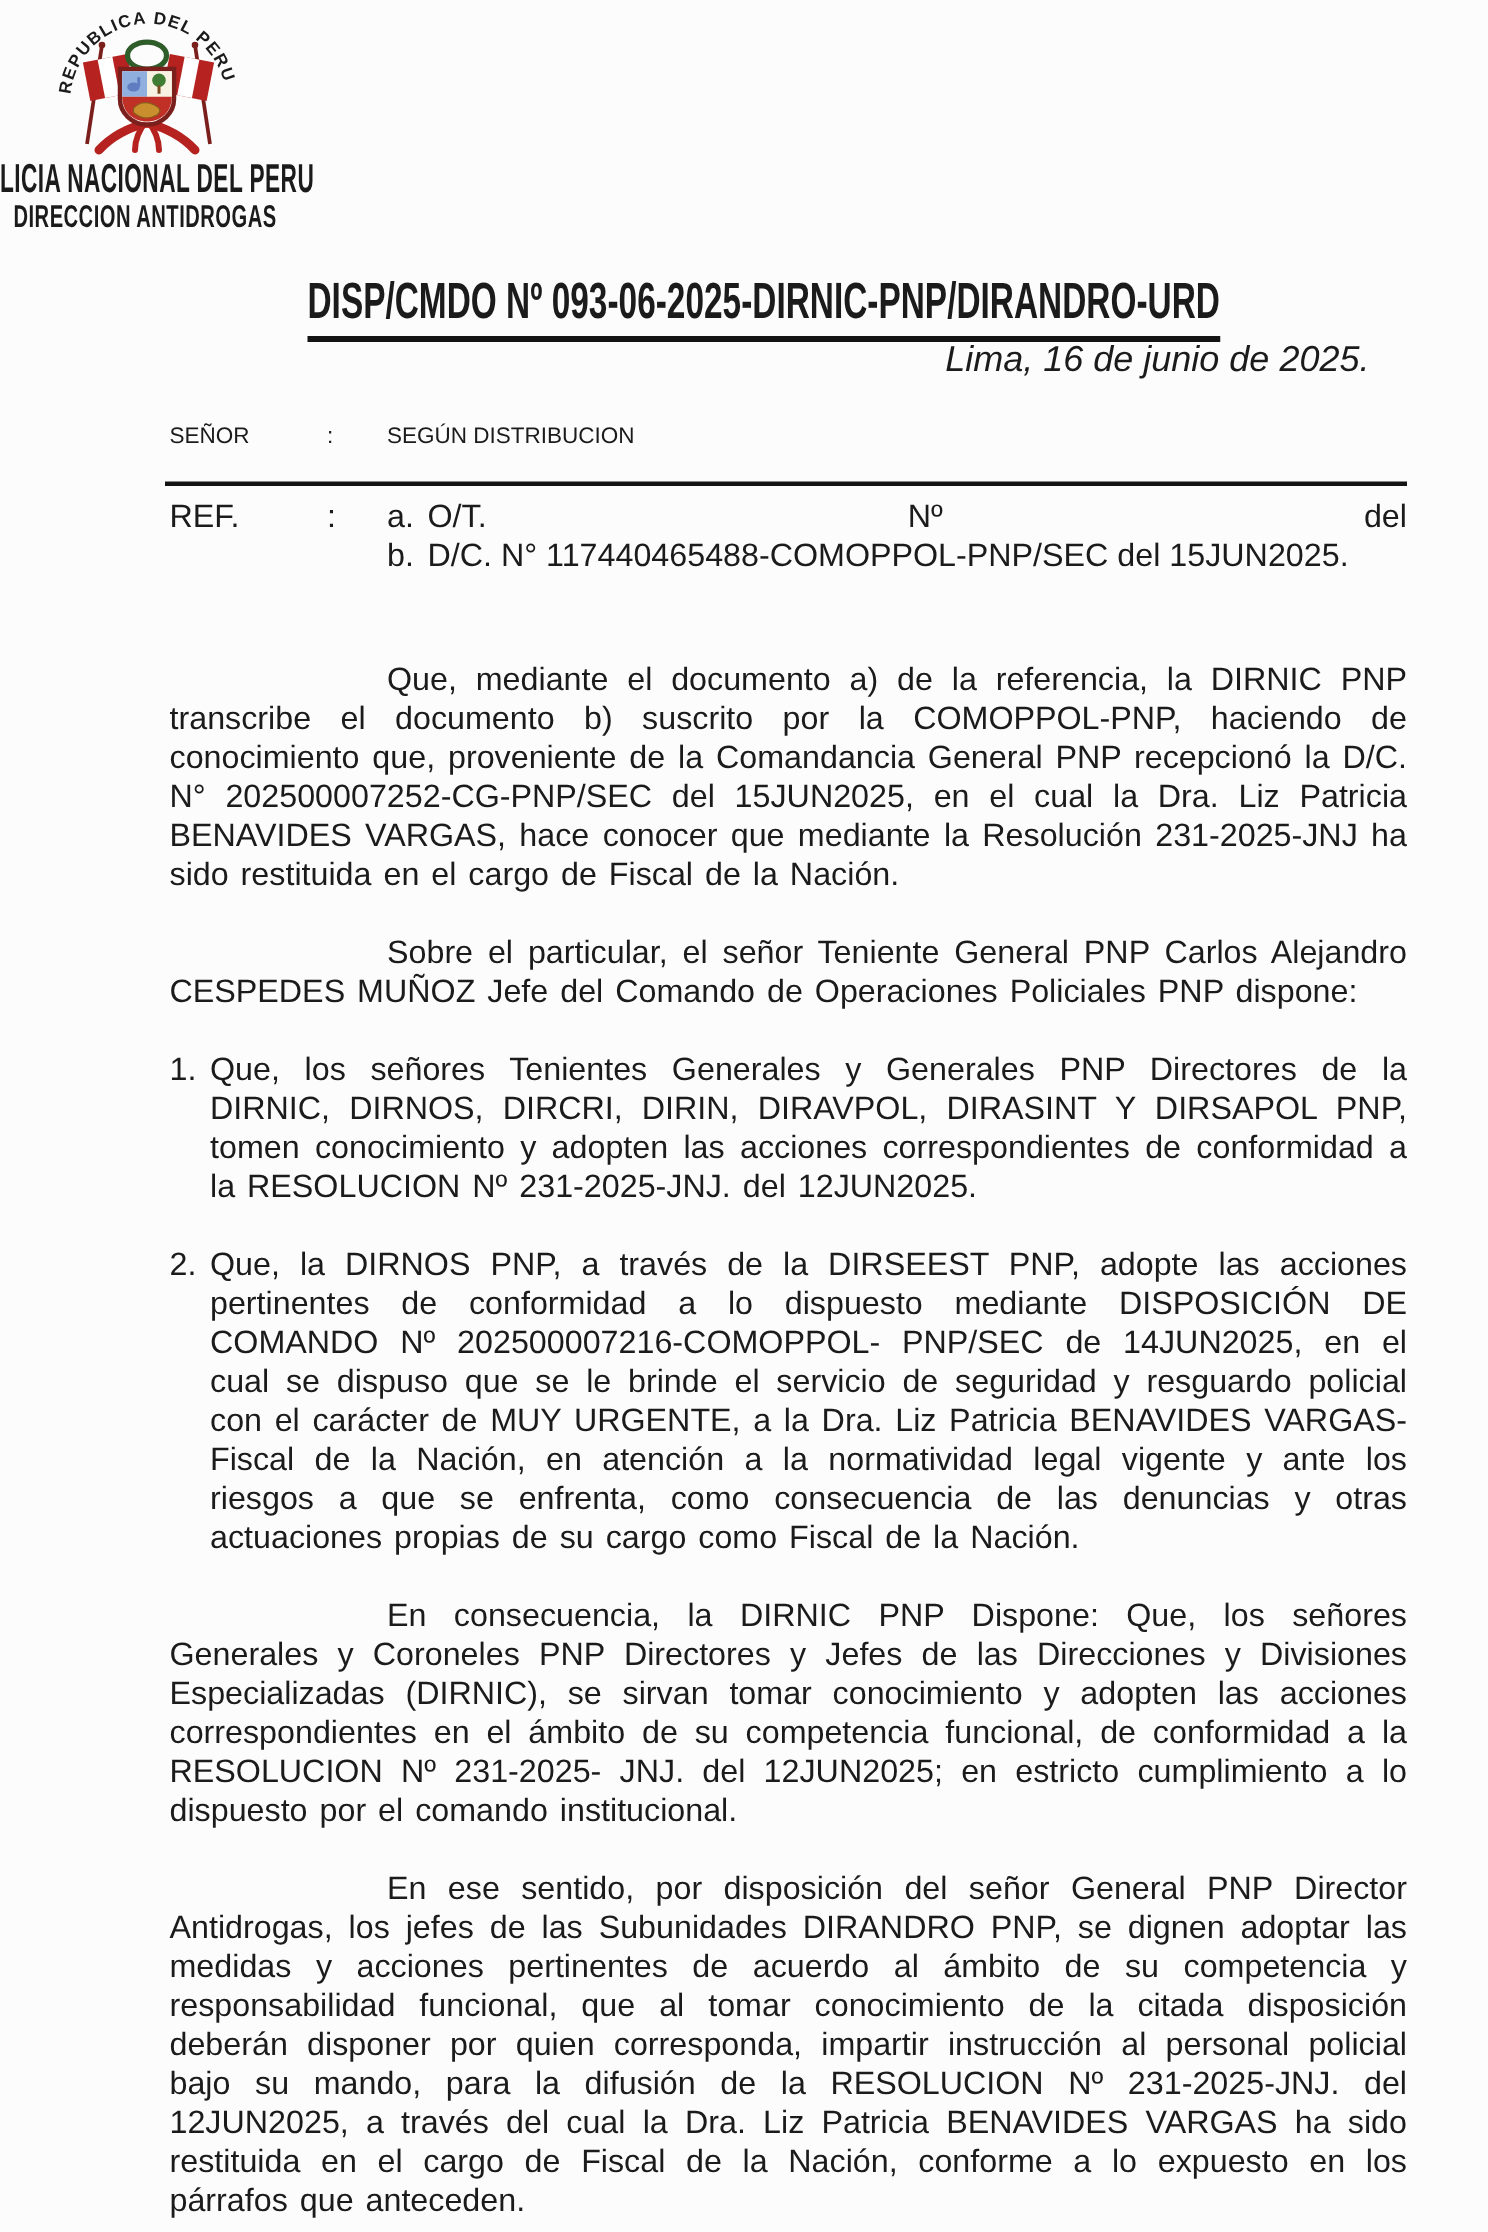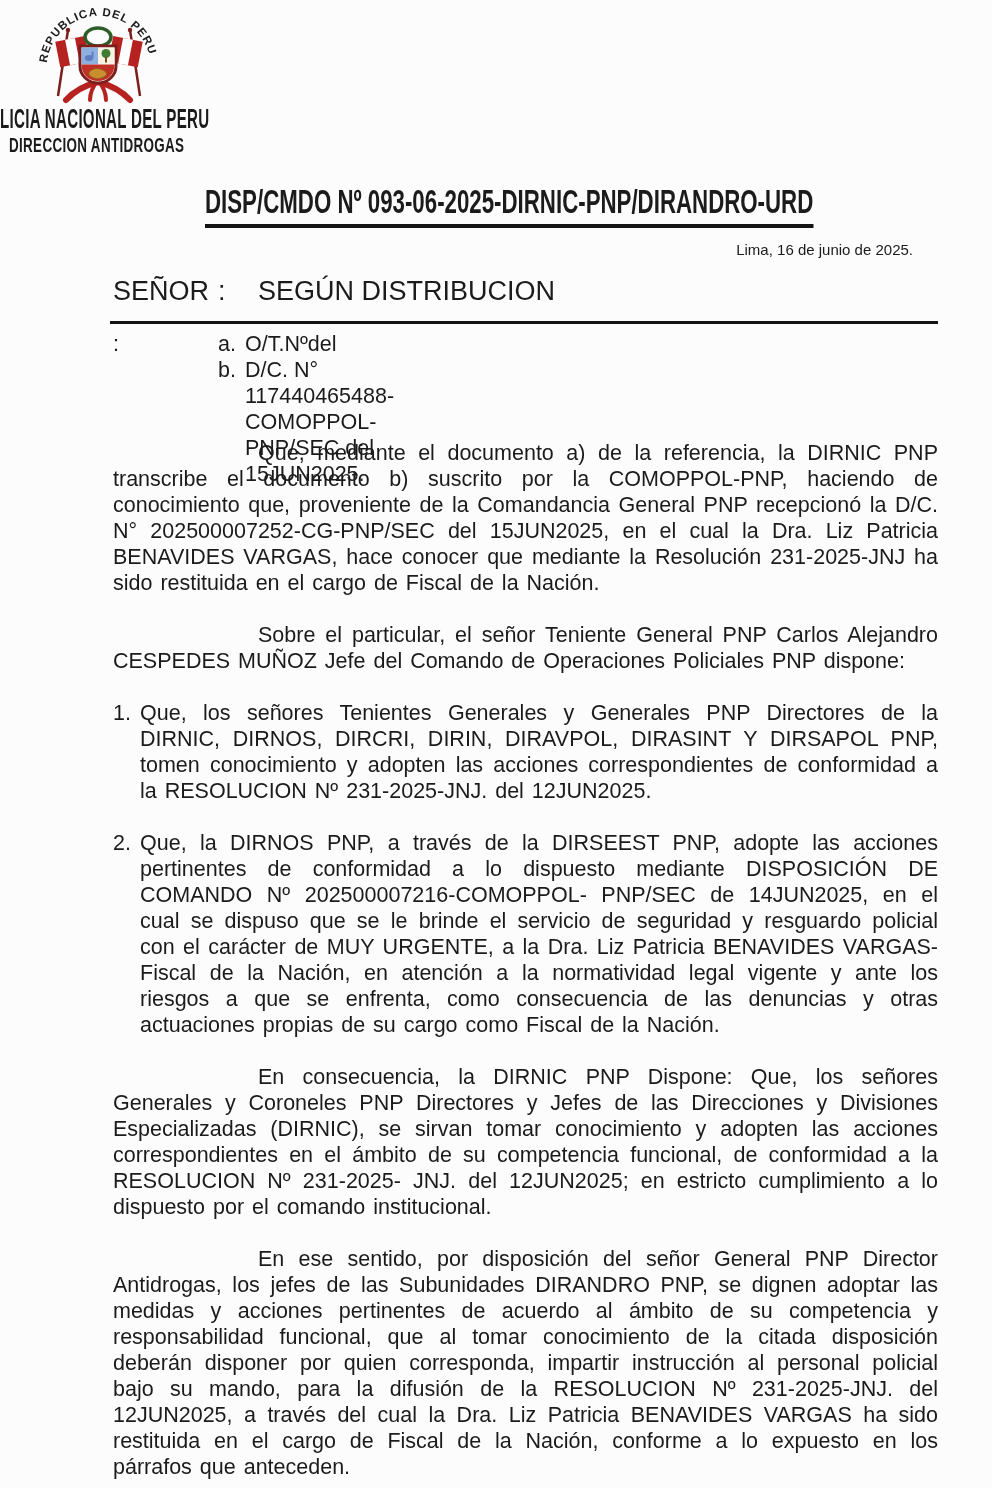--- a/index.html
+++ b/index.html
@@ -30,27 +30,27 @@
   .title-row { position:absolute; left:205px; top:182px; }
   .title-row .doc-title {
     display:inline-block; white-space:nowrap;
     font-size:34px; font-weight:bold; letter-spacing:0px;
     transform:scaleX(0.655); transform-origin:0 0;
     border-bottom:4px solid #141414; padding-bottom:3px;
   }
 
   
   .date-row {
-    position:absolute; top:237px; right:79px;
-    font-size:15px; line-height:26px;
+    position:absolute; top:227px; right:79px;
+    font-size:24px; line-height:26px;font-style:italic;
   }
   .senor-row {
     position:absolute; left:113px; top:278px; width:825px;
     display:grid; grid-template-columns:105px 40px 1fr;
-    font-size:27px; line-height:26px;
+    font-size:15px; line-height:26px;
   }
   .rule {
     position:absolute; left:110px; top:321px; width:828px;
     border:none; border-top:3px solid #141414; margin:0;
   }
   .ref-block {
     position:absolute; left:113px; top:331px; width:825px;
     display:grid; grid-template-columns:105px 40px 1fr;
     font-size:21.5px; line-height:26px;
   }
@@ -131,20 +131,21 @@
 
   <div class="senor-row">
     <span>SEÑOR</span>
     <span>:</span>
     <span>SEGÚN DISTRIBUCION</span>
   </div>
 
   <hr class="rule">
 
   <div class="ref-block">
+    <span>REF.</span>
     <span>:</span>
     <div class="ref-items">
       <div class="ref-item">
         <span>a.</span>
         <div>
           <div class="ref-a-line1">
             <span>O/T.</span>
             <span>Nº</span>
             <span>del</span>
           </div>

